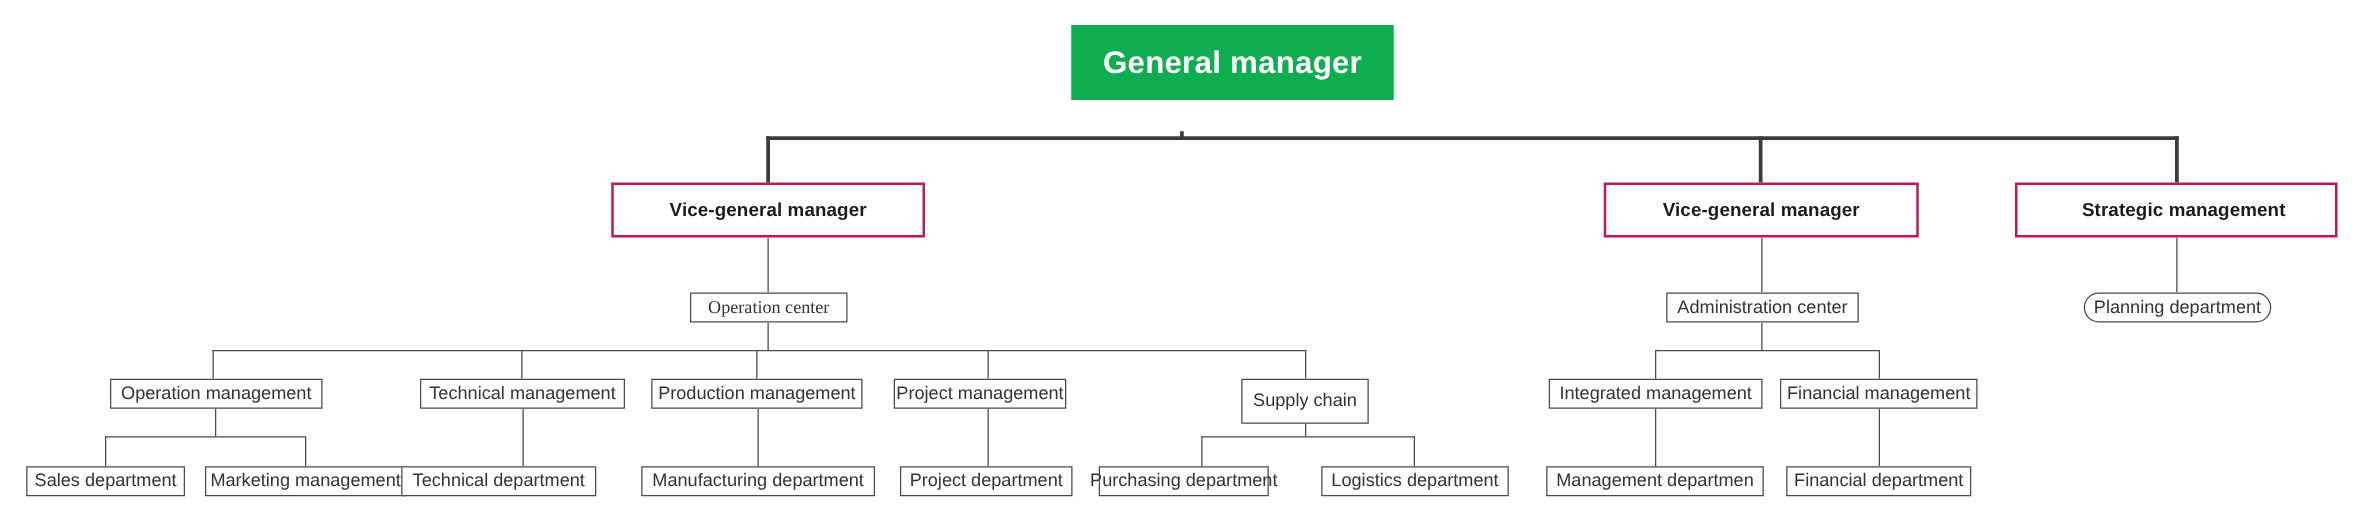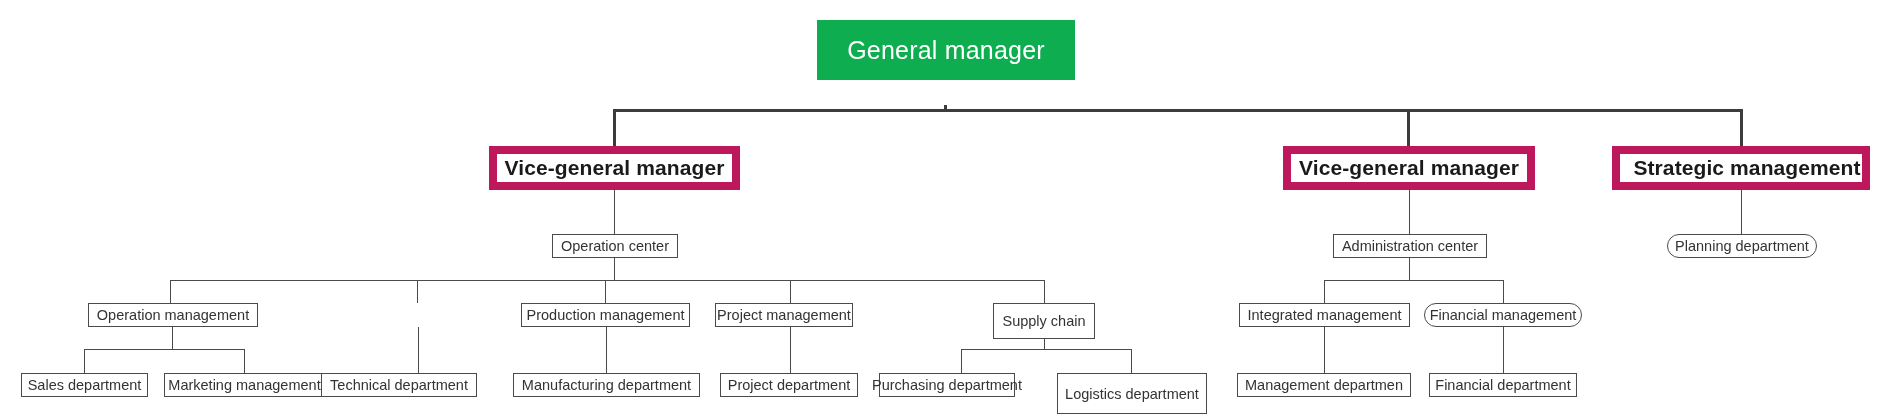--- a/index.html
+++ b/index.html
@@ -26,30 +26,31 @@
     justify-content: center;
     text-align: center;
     white-space: nowrap;
     background: #ffffff;
   }
   
   .node.lvl-root {
     background: #0ead4f;
     border: none;
     color: #ffffff;
-    font-weight: normal;
+    font-weight: bold;
     font-size: 25px;
     letter-spacing: 0.2px;
+    margin-left: 40px;
   }
   
   .node.lvl-2 {
-    border: 8px solid #be185d;
+    border: 2px solid #be185d;
     color: #1a1a1a;
     font-weight: bold;
-    font-size: 21px;
+    font-size: 15px;
     letter-spacing: 0.1px;
   }
   
   .node.lvl-3,
   .node.lvl-4,
   .node.lvl-5 {
     border: 1px solid #4a4a4a;
     color: #333333;
     font-weight: normal;
     font-size: 14.5px;
@@ -112,34 +113,35 @@
   <div class="conn thin" style="left:1324px; top:327px; width:1px; height:46px;"></div>
 
   <div class="conn thin" style="left:1503px; top:327px; width:1px; height:46px;"></div>
 
   <div class="node lvl-root" style="left:817px; top:20px; width:258px; height:60px;">General manager</div>
 
   <div class="node lvl-2" style="left:489px; top:146px; width:251px; height:44px;">Vice-general manager</div>
   <div class="node lvl-2" style="left:1283px; top:146px; width:252px; height:44px;">Vice-general manager</div>
   <div class="node lvl-2" style="left:1612px; top:146px; width:258px; height:44px;padding-left:12px;">Strategic management</div>
 
-  <div class="node lvl-3" style="left:552px; top:234px; width:126px; height:24px;">Operation center</div>
+  <div class="node lvl-3" style="left:552px; top:234px; width:126px; height:24px;font-family:Liberation Serif, serif;">Operation center</div>
   <div class="node lvl-3" style="left:1333px; top:234px; width:154px; height:24px;">Administration center</div>
   <div class="node lvl-3" style="left:1667px; top:234px; width:150px; height:24px;border-radius:12px;">Planning department</div>
 
   <div class="node lvl-4" style="left:88px; top:303px; width:170px; height:24px;">Operation management</div>
+  <div class="node lvl-4" style="left:336px; top:303px; width:164px; height:24px;">Technical management</div>
   <div class="node lvl-4" style="left:521px; top:303px; width:169px; height:24px;">Production management</div>
   <div class="node lvl-4" style="left:715px; top:303px; width:138px; height:24px;">Project management</div>
   <div class="node lvl-4" style="left:993px; top:303px; width:102px; height:36px;">Supply chain</div>
   <div class="node lvl-4" style="left:1239px; top:303px; width:171px; height:24px;">Integrated management</div>
-  <div class="node lvl-4" style="left:1424px; top:303px; width:158px; height:24px;border-radius:12px;">Financial management</div>
+  <div class="node lvl-4" style="left:1424px; top:303px; width:158px; height:24px;">Financial management</div>
 
   <div class="node lvl-5" style="left:21px; top:373px; width:127px; height:24px;">Sales department</div>
   <div class="node lvl-5" style="left:164px; top:373px; width:161px; height:24px;">Marketing management</div>
   <div class="node lvl-5" style="left:321px; top:373px; width:156px; height:24px;">Technical department</div>
   <div class="node lvl-5" style="left:513px; top:373px; width:187px; height:24px;">Manufacturing department</div>
   <div class="node lvl-5" style="left:720px; top:373px; width:138px; height:24px;">Project department</div>
   <div class="node lvl-5" style="left:879px; top:373px; width:136px; height:24px;">Purchasing department</div>
-  <div class="node lvl-5" style="left:1057px; top:373px; width:150px; height:41px;">Logistics department</div>
+  <div class="node lvl-5" style="left:1057px; top:373px; width:150px; height:24px;">Logistics department</div>
   <div class="node lvl-5" style="left:1237px; top:373px; width:174px; height:24px;">Management departmen</div>
   <div class="node lvl-5" style="left:1429px; top:373px; width:148px; height:24px;">Financial department</div>
 
 </div>
 
 </body></html>

